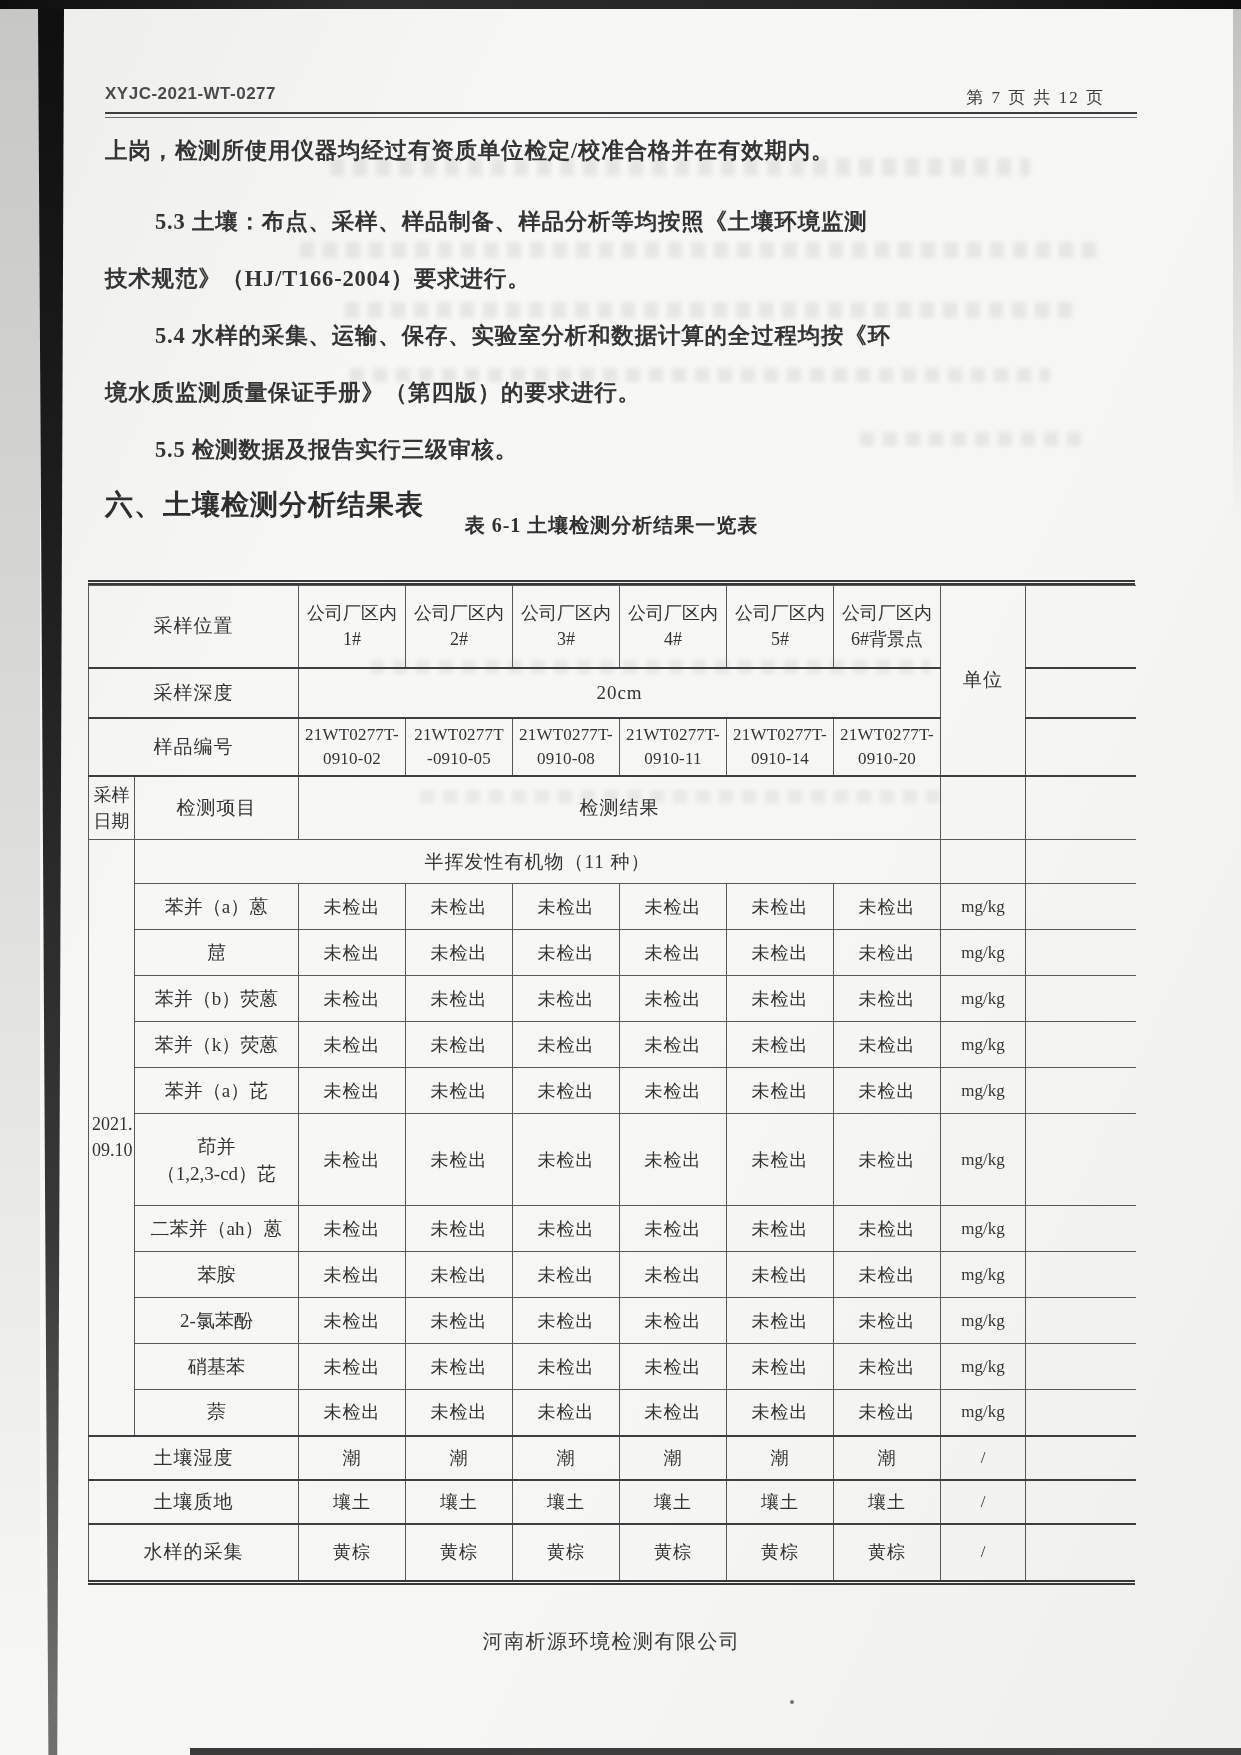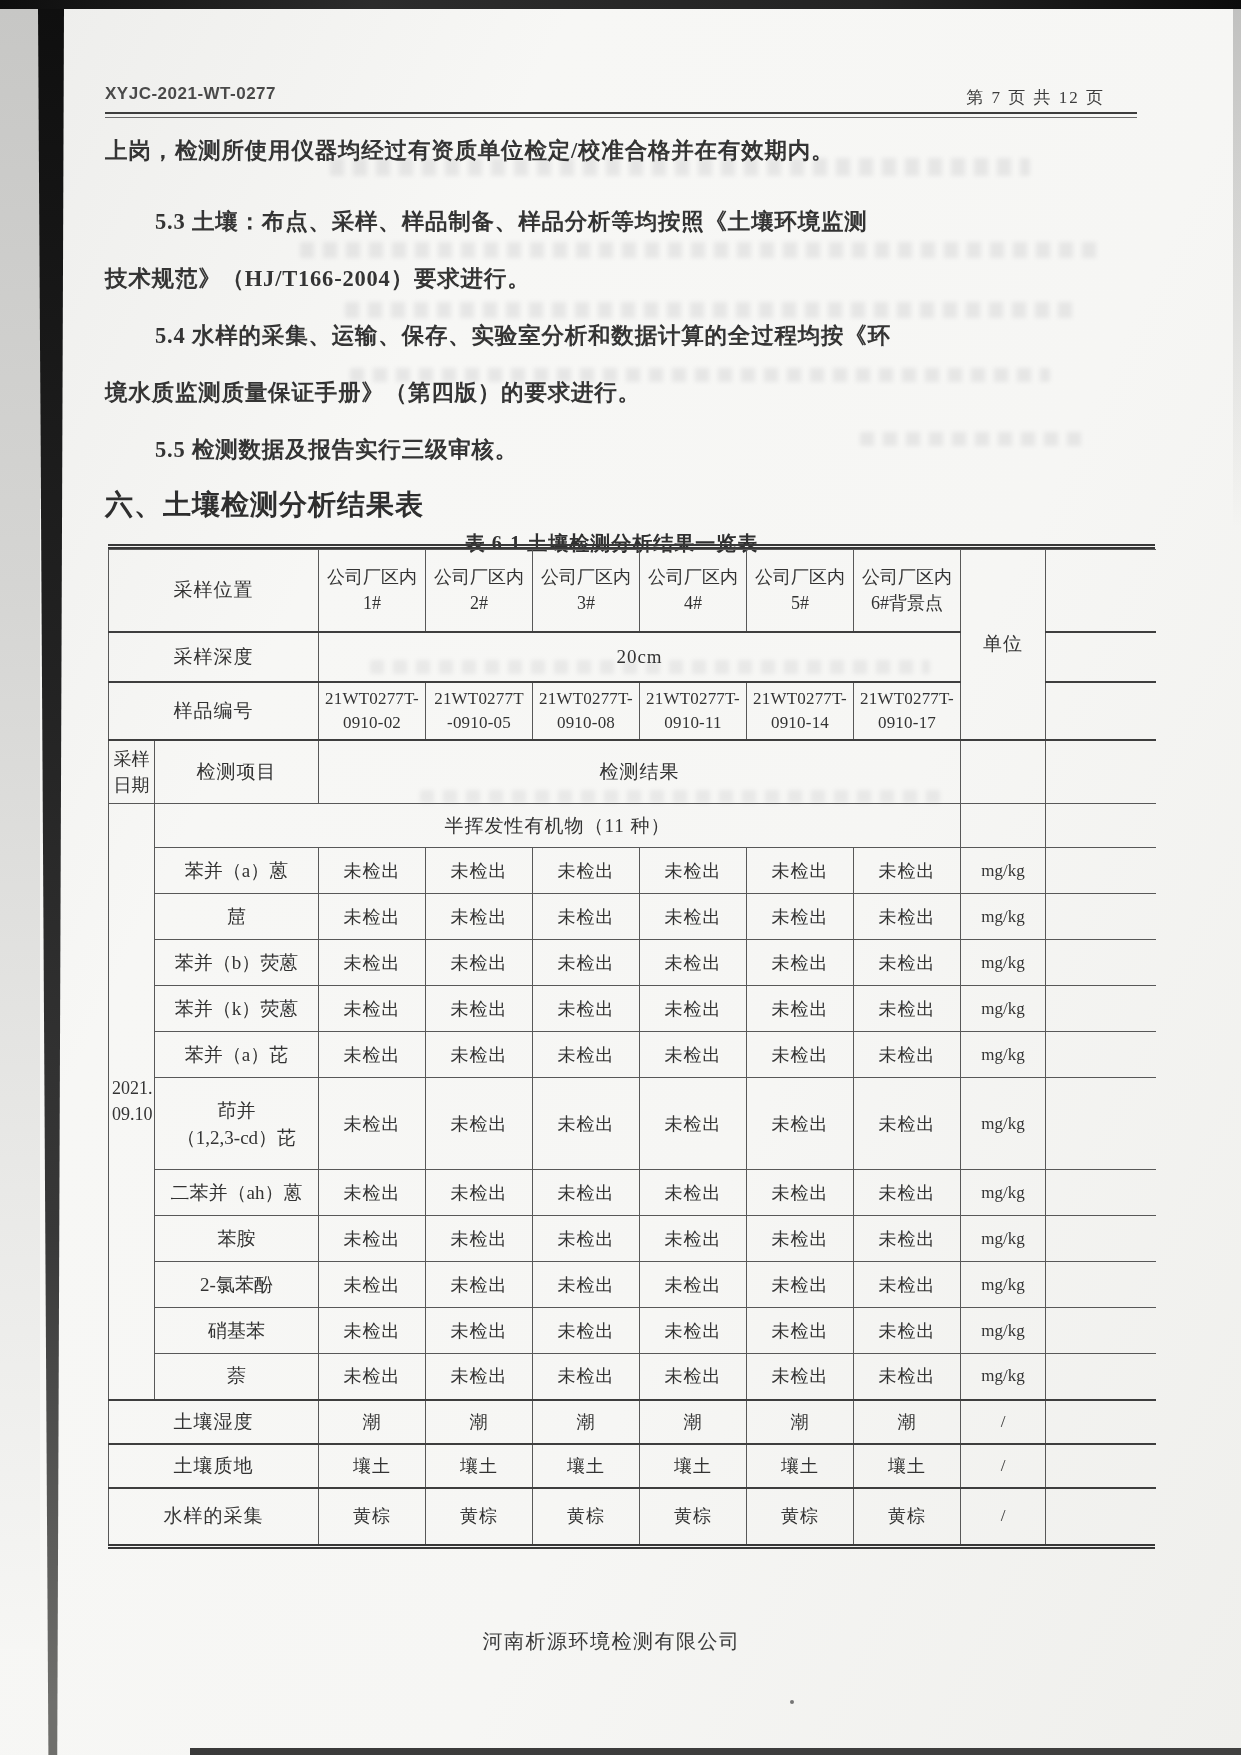--- a/index.html
+++ b/index.html
@@ -35,26 +35,26 @@
 
   
   #paragraphs{position:absolute;left:105px;top:122px;width:1036px;font-weight:bold;}
   .para{margin:0;}
   .para.gap{margin-bottom:14px;}
   .t-line{height:57px;line-height:57px;font-size:22.5px;letter-spacing:.8px;color:#343434;white-space:nowrap;}
   .t-line.indent{text-indent:50px;}
 
   .section-heading{position:absolute;left:105px;top:486px;font-size:28px;font-weight:bold;
                    letter-spacing:1px;color:#2e2e2e;}
-  .table-caption{position:absolute;left:88px;top:530px;width:1047px;text-align:center;
+  .table-caption{position:absolute;left:88px;top:512px;width:1047px;text-align:center;
                  font-size:20px;font-weight:bold;letter-spacing:1px;color:#303030;}
 
   
-  .table-wrap{position:absolute;left:88px;top:544px;width:1047px;
-              border-top:5px double #383838;border-bottom:5px double #383838;margin-left:20px;}
+  .table-wrap{position:absolute;left:88px;top:580px;width:1047px;
+              border-top:5px double #383838;border-bottom:5px double #383838;}
   table{border-collapse:collapse;table-layout:fixed;width:100%;}
   td{border:1px solid #585858;padding:0 3px;text-align:center;vertical-align:middle;
      color:#333;font-size:18px;overflow:hidden;}
   td.ghost{border-right:none;}
   tr.bt2 > td{border-top:2px solid #3e3e3e;}
   tr > td{border-bottom-width:0;} 
   tr.rh1{height:82px;} tr.rh2{height:50px;padding-left:20px;} tr.rh3{height:58px;} tr.rh4{height:64px;}
   tr.rh5{height:44px;} tr.chem{height:46px;} tr.chem.tall{height:92px;}
   tr.prop1{height:44px;} tr.prop2{height:44px;} tr.prop3{height:56px;}
   td.lab{font-size:19px;letter-spacing:1px;}
@@ -174,21 +174,21 @@
             <td class="sid">
               <div>21WT0277T-</div>
               <div>0910-11</div>
             </td>
             <td class="sid">
               <div>21WT0277T-</div>
               <div>0910-14</div>
             </td>
             <td class="sid">
               <div>21WT0277T-</div>
-              <div>0910-17</div>
+              <div>0910-20</div>
             </td>
             <td class="ghost"></td>
           </tr>
           <tr class="rh4 bt2">
             <td class="datecol">
               <div>采样</div>
               <div>日期</div>
             </td>
             <td class="lab">检测项目</td>
             <td colspan="6" class="lab">检测结果</td>

